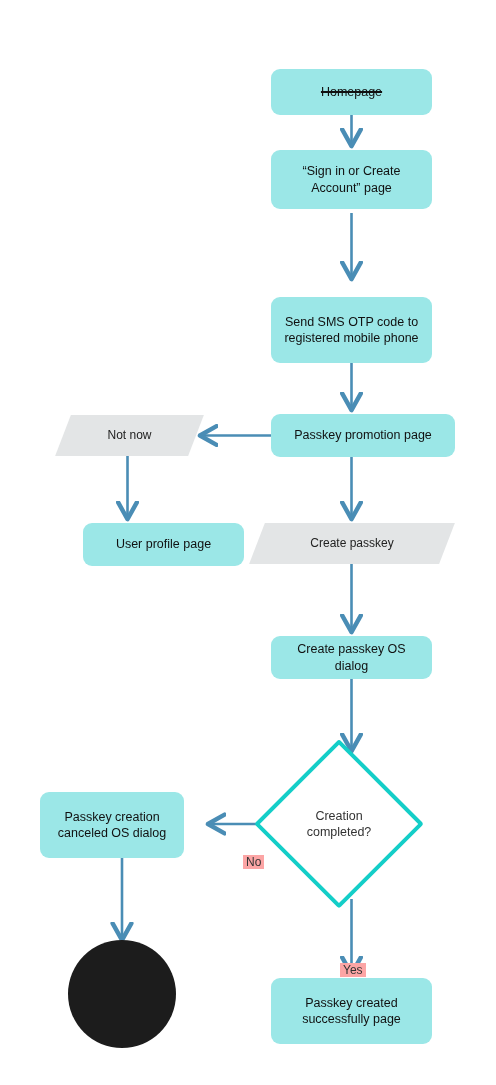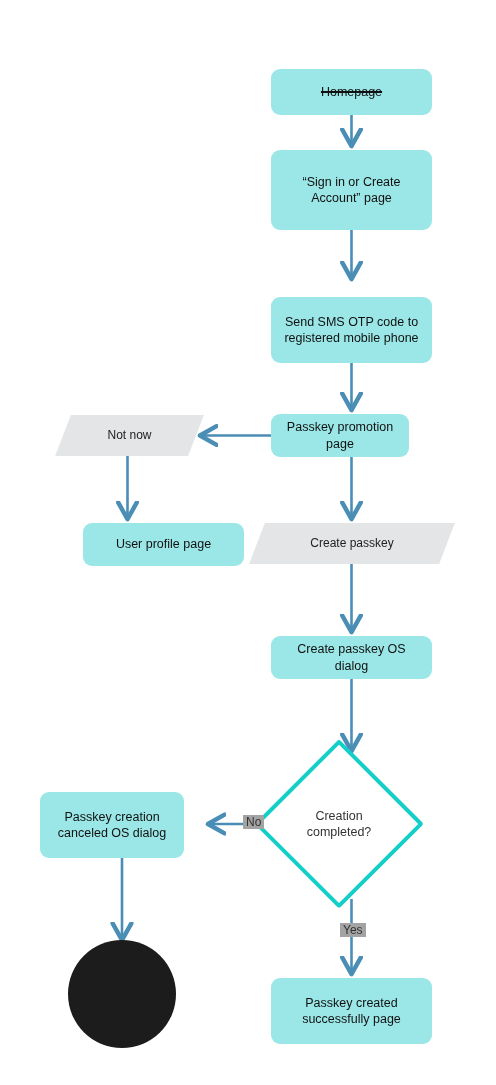--- a/index.html
+++ b/index.html
@@ -102,23 +102,24 @@
   .strike .node-label {
     text-decoration: line-through;
     text-decoration-thickness: 1.5px;
   }
 
   
   .edge-label {
     position: absolute;
     font-size: 12px;
     color: #333333;
-    background: #a3a3a3;
+    background: #fca5a5;
     padding: 0 3px;
     white-space: nowrap;
+    margin-top: 40px;
   }
 </style>
 </head>
 <body>
 
 <div id="flow-canvas">
 
   <svg id="edge-layer" viewBox="0 0 496 1085" width="496" height="1085" xmlns="http://www.w3.org/2000/svg">
     <defs>
       <marker id="arrow-blue" markerWidth="9" markerHeight="9" refX="6.2" refY="4.5" orient="auto" markerUnits="strokeWidth">
@@ -149,31 +150,31 @@
       <line x1="351.5" y1="899" x2="351.5" y2="972" marker-end="url(#arrow-blue)"></line>
 
       <line x1="122" y1="858" x2="122" y2="938" marker-end="url(#arrow-blue)"></line>
     </g>
   </svg>
 
   <div class="node node-box strike" style="left:271px; top:39px; width:161px; height:46px;margin-top:30px;">
     <span class="node-label">Homepage</span>
   </div>
 
-  <div class="node node-box" style="left:271px; top:150px; width:161px; height:80px;">
+  <div class="node node-box" style="left:271px; top:150px; width:161px; height:59px;">
     <span class="node-label">“Sign in or Create
 Account” page</span>
   </div>
 
   <div class="node node-box" style="left:271px; top:297px; width:161px; height:66px;">
     <span class="node-label">Send SMS OTP code to
 registered mobile phone</span>
   </div>
 
-  <div class="node node-box" style="left:271px; top:414px; width:138px; height:43px;">
+  <div class="node node-box" style="left:271px; top:414px; width:184px; height:43px;">
     <span class="node-label">Passkey promotion page</span>
   </div>
 
   <div class="node node-parallelogram" style="left:63px; top:415px; width:133px; height:41px;">
     <span class="pgram-shape"></span>
     <span class="node-label">Not now</span>
   </div>
 
   <div class="node node-box" style="left:47px; top:523px; width:161px; height:43px;margin-left:36px;">
     <span class="node-label">User profile page</span>

